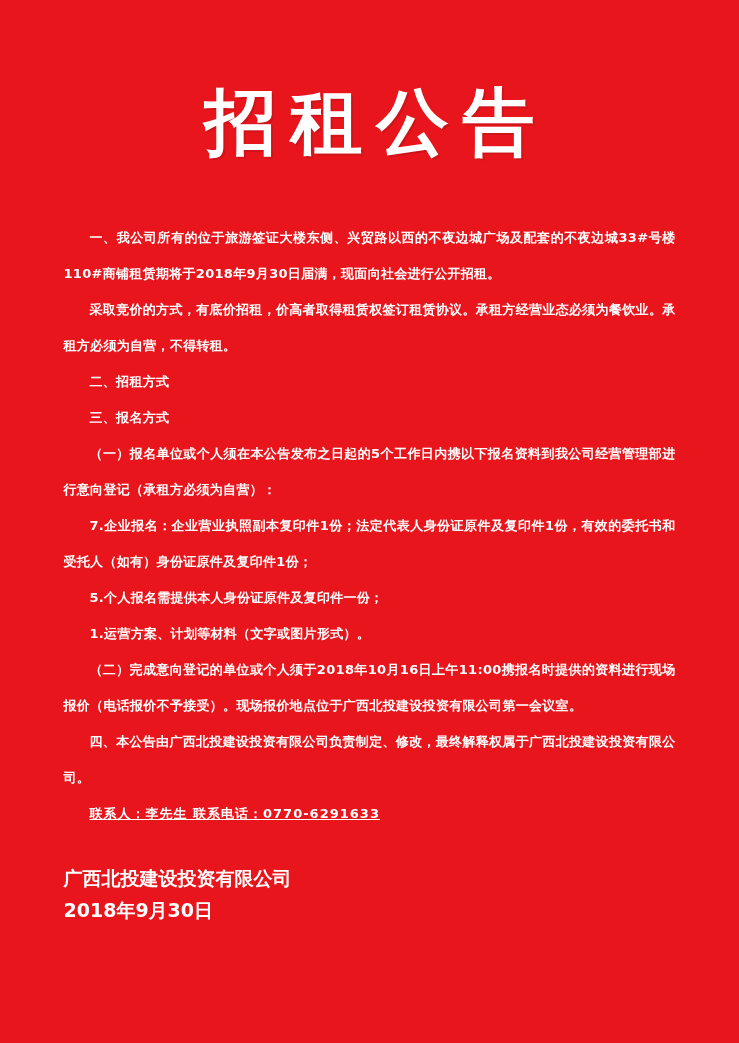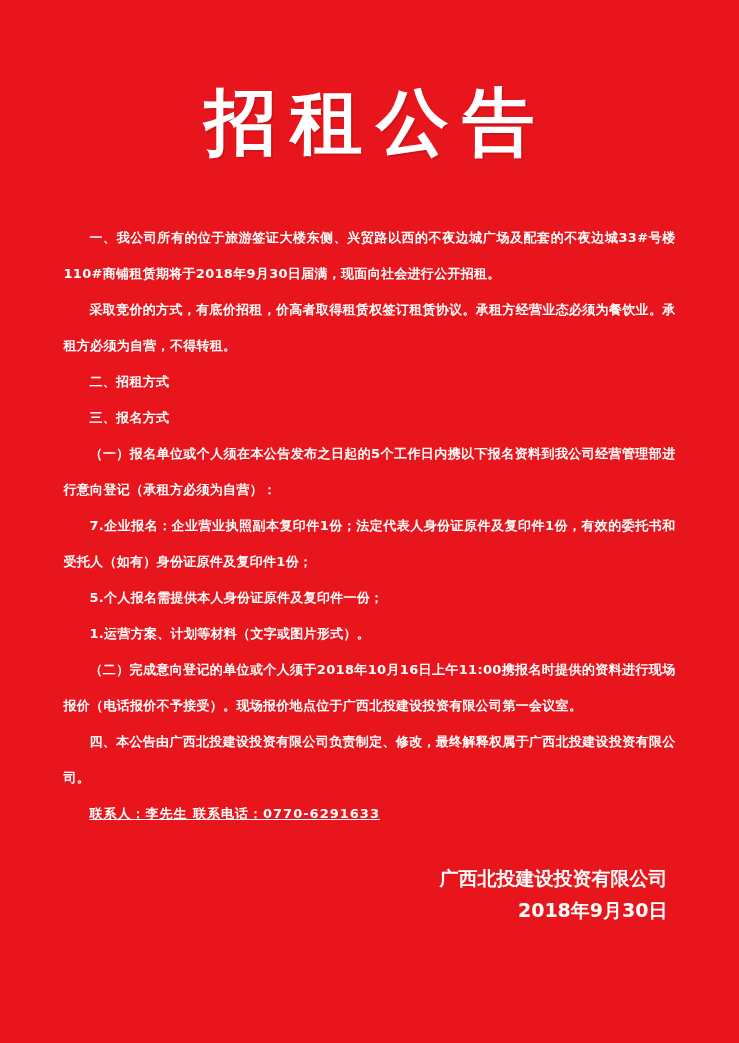--- a/index.html
+++ b/index.html
@@ -60,21 +60,21 @@
     text-indent: 2em;
   }
   .sign-block {
     width: 612px;
     margin: 12px auto;
     margin-top: 30px;
     color: #ffffff;
     font-weight: bold;
     font-size: 19px;
     line-height: 32px;
-    text-align: right;
+    text-align: left;
     padding-right: 8px;
     box-sizing: border-box;
   }
   .sign-line {
     display: block;
   }
   .contact-line {
     text-indent: 2em;
     letter-spacing: 1px;
     text-decoration: underline;

